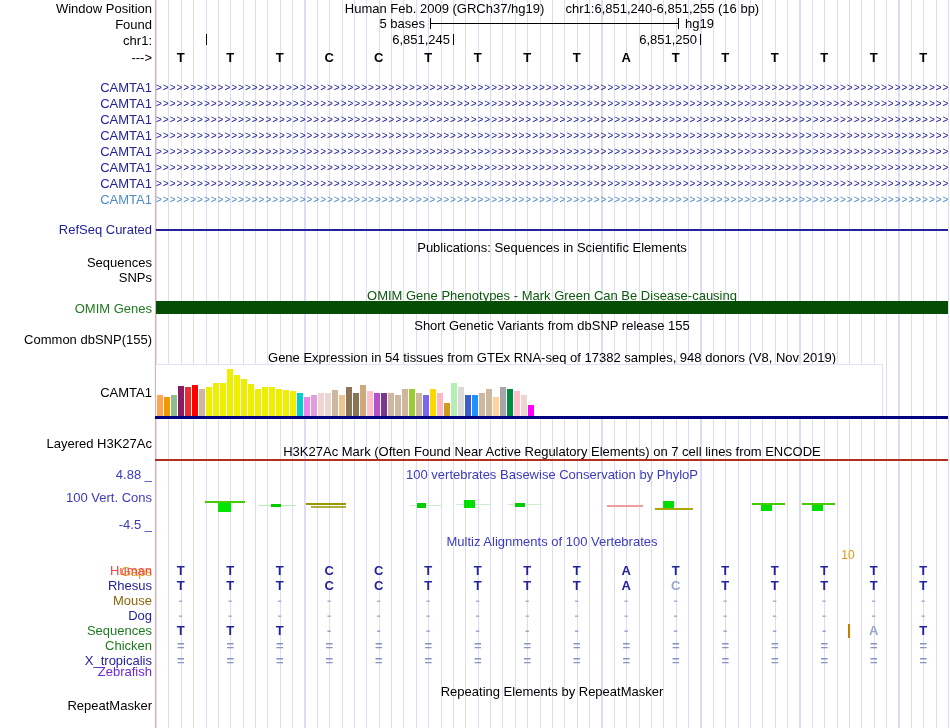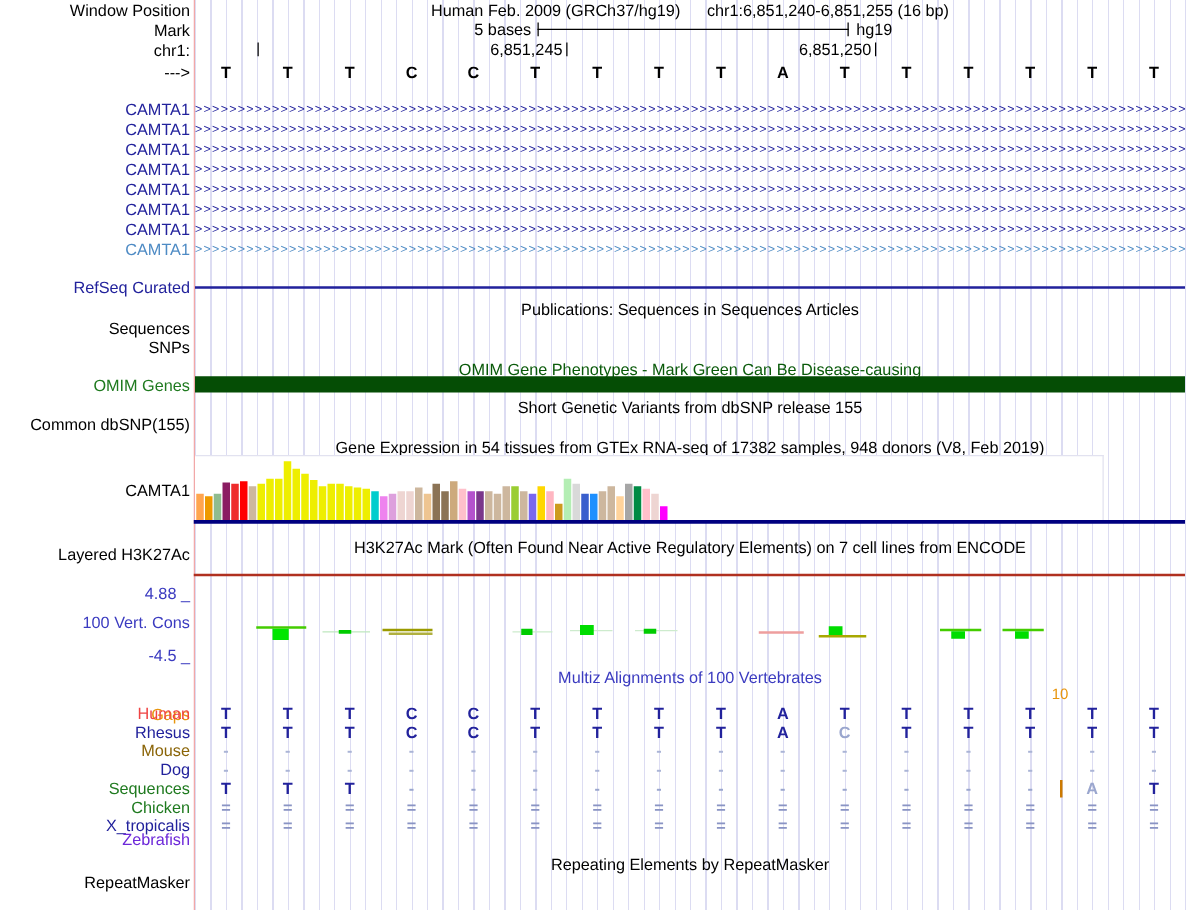--- a/index.html
+++ b/index.html
@@ -30,50 +30,50 @@
   <div class="grid"></div>
   <div class="leftedge"></div>
 
   <div class="rowlabel" style="top:1px">Window Position</div>
   <div class="title" style="top:1px">
     <span>Human Feb. 2009 (GRCh37/hg19)</span>
     <span style="display:inline-block;width:14px"></span>
     <span>chr1:6,851,240-6,851,255 (16 bp)</span>
   </div>
 
-  <div class="rowlabel" style="top:17px">Mark</div>
+  <div class="rowlabel" style="top:17px">Found</div>
   <div style="position:absolute;left:345px;top:17px;width:80px;text-align:right;height:14px;line-height:14px">5 bases</div>
   <div class="hbar" style="left:430px;top:23px;width:249px;height:1px;background:#000"></div>
   <div class="hbar" style="left:430px;top:18px;width:1px;height:11px;background:#000"></div>
   <div class="hbar" style="left:678px;top:18px;width:1px;height:11px;background:#000"></div>
   <div style="position:absolute;left:685px;top:17px;height:14px;line-height:14px">hg19</div>
 
   <div class="rowlabel" style="top:33px">chr1:</div>
   <div id="ruler-ticks"></div>
 
   <div class="rowlabel" style="top:50px">---&gt;</div>
   <div id="base-row"></div>
 
   <div id="gencode-rows"></div>
 
   <div class="rowlabel navy" style="top:222px">RefSeq Curated</div>
   <div class="hbar" style="left:156px;top:229px;width:792px;height:2px;background:#22229c"></div>
 
-  <div class="title" style="top:240px">Publications: Sequences in Sequences Articles</div>
+  <div class="title" style="top:240px">Publications: Sequences in Scientific Elements</div>
   <div class="rowlabel" style="top:255px">Sequences</div>
   <div class="rowlabel" style="top:270px">SNPs</div>
 
   <div class="title dkgreen" style="top:288px">OMIM Gene Phenotypes - Mark Green Can Be Disease-causing</div>
   <div class="rowlabel green" style="top:301px">OMIM Genes</div>
   <div class="hbar" style="left:156px;top:301px;width:792px;height:13px;background:#054d05"></div>
 
   <div class="title" style="top:318px">Short Genetic Variants from dbSNP release 155</div>
   <div class="rowlabel" style="top:332px">Common dbSNP(155)</div>
 
-  <div class="title" style="top:350px">Gene Expression in 54 tissues from GTEx RNA-seq of 17382 samples, 948 donors (V8, Feb 2019)</div>
+  <div class="title" style="top:350px">Gene Expression in 54 tissues from GTEx RNA-seq of 17382 samples, 948 donors (V8, Nov 2019)</div>
   <div class="rowlabel" style="top:385px">CAMTA1</div>
   <div id="gtex-box" style="position:absolute;left:156px;top:364px;width:726px;height:52px;background:#fff;border-top:1px solid #e2e2f0;border-right:1px solid #e2e2f0">
       <div style="position: absolute; left: 1px; bottom: 0px; width: 6px; height: 22px; background: rgb(255, 165, 79);"></div>
       <div style="position: absolute; left: 8px; bottom: 0px; width: 6px; height: 20px; background: rgb(238, 154, 0);"></div>
       <div style="position: absolute; left: 15px; bottom: 0px; width: 6px; height: 22px; background: rgb(143, 188, 143);"></div>
       <div style="position: absolute; left: 22px; bottom: 0px; width: 6px; height: 31px; background: rgb(139, 28, 98);"></div>
       <div style="position: absolute; left: 29px; bottom: 0px; width: 6px; height: 30px; background: rgb(238, 44, 44);"></div>
       <div style="position: absolute; left: 36px; bottom: 0px; width: 6px; height: 32px; background: rgb(255, 0, 0);"></div>
       <div style="position: absolute; left: 43px; bottom: 0px; width: 6px; height: 28px; background: rgb(205, 183, 158);"></div>
       <div style="position: absolute; left: 50px; bottom: 0px; width: 6px; height: 30px; background: rgb(238, 238, 0);"></div>
@@ -119,25 +119,26 @@
       <div style="position: absolute; left: 330px; bottom: 0px; width: 6px; height: 28px; background: rgb(205, 183, 158);"></div>
       <div style="position: absolute; left: 337px; bottom: 0px; width: 6px; height: 20px; background: rgb(255, 211, 155);"></div>
       <div style="position: absolute; left: 344px; bottom: 0px; width: 6px; height: 30px; background: rgb(166, 166, 166);"></div>
       <div style="position: absolute; left: 351px; bottom: 0px; width: 6px; height: 28px; background: rgb(0, 139, 69);"></div>
       <div style="position: absolute; left: 358px; bottom: 0px; width: 6px; height: 26px; background: rgb(255, 192, 203);"></div>
       <div style="position: absolute; left: 365px; bottom: 0px; width: 6px; height: 22px; background: rgb(238, 213, 210);"></div>
       <div style="position: absolute; left: 372px; bottom: 0px; width: 6px; height: 12px; background: rgb(255, 0, 255);"></div>
     </div>
   <div class="hbar" style="left:155px;top:416px;width:793px;height:3px;background:#000080"></div>
 
-  <div class="title" style="top:430px">H3K27Ac Mark (Often Found Near Active Regulatory Elements) on 7 cell lines from ENCODE</div>
+  <div class="title" style="top:444px">H3K27Ac Mark (Often Found Near Active Regulatory Elements) on 7 cell lines from ENCODE</div>
   <div class="rowlabel" style="top:436px">Layered H3K27Ac</div>
   <div class="hbar" style="left:155px;top:459px;width:793px;height:2px;background:#b03020"></div>
 
   <div class="rowlabel blue" style="top:467px">4.88 _</div>
+  <div class="title blue" style="top:467px">100 vertebrates Basewise Conservation by PhyloP</div>
   <div class="rowlabel blue" style="top:490px">100 Vert. Cons</div>
   <div id="cons-marks">
       <div style="position: absolute; left: 205px; top: 501px; width: 40px; height: 2px; background: rgb(68, 204, 0);"></div>
       <div style="position: absolute; left: 218px; top: 503px; width: 13px; height: 9px; background: rgb(0, 230, 0);"></div>
       <div style="position: absolute; left: 258px; top: 505px; width: 38px; height: 1px; background: rgb(191, 232, 191);"></div>
       <div style="position: absolute; left: 271px; top: 504px; width: 10px; height: 3px; background: rgb(0, 204, 0);"></div>
       <div style="position: absolute; left: 306px; top: 503px; width: 40px; height: 2px; background: rgb(154, 154, 0);"></div>
       <div style="position: absolute; left: 311px; top: 506px; width: 35px; height: 2px; background: rgb(176, 176, 64);"></div>
       <div style="position: absolute; left: 410px; top: 505px; width: 32px; height: 1px; background: rgb(205, 235, 205);"></div>
       <div style="position: absolute; left: 417px; top: 503px; width: 9px; height: 5px; background: rgb(0, 204, 0);"></div>

